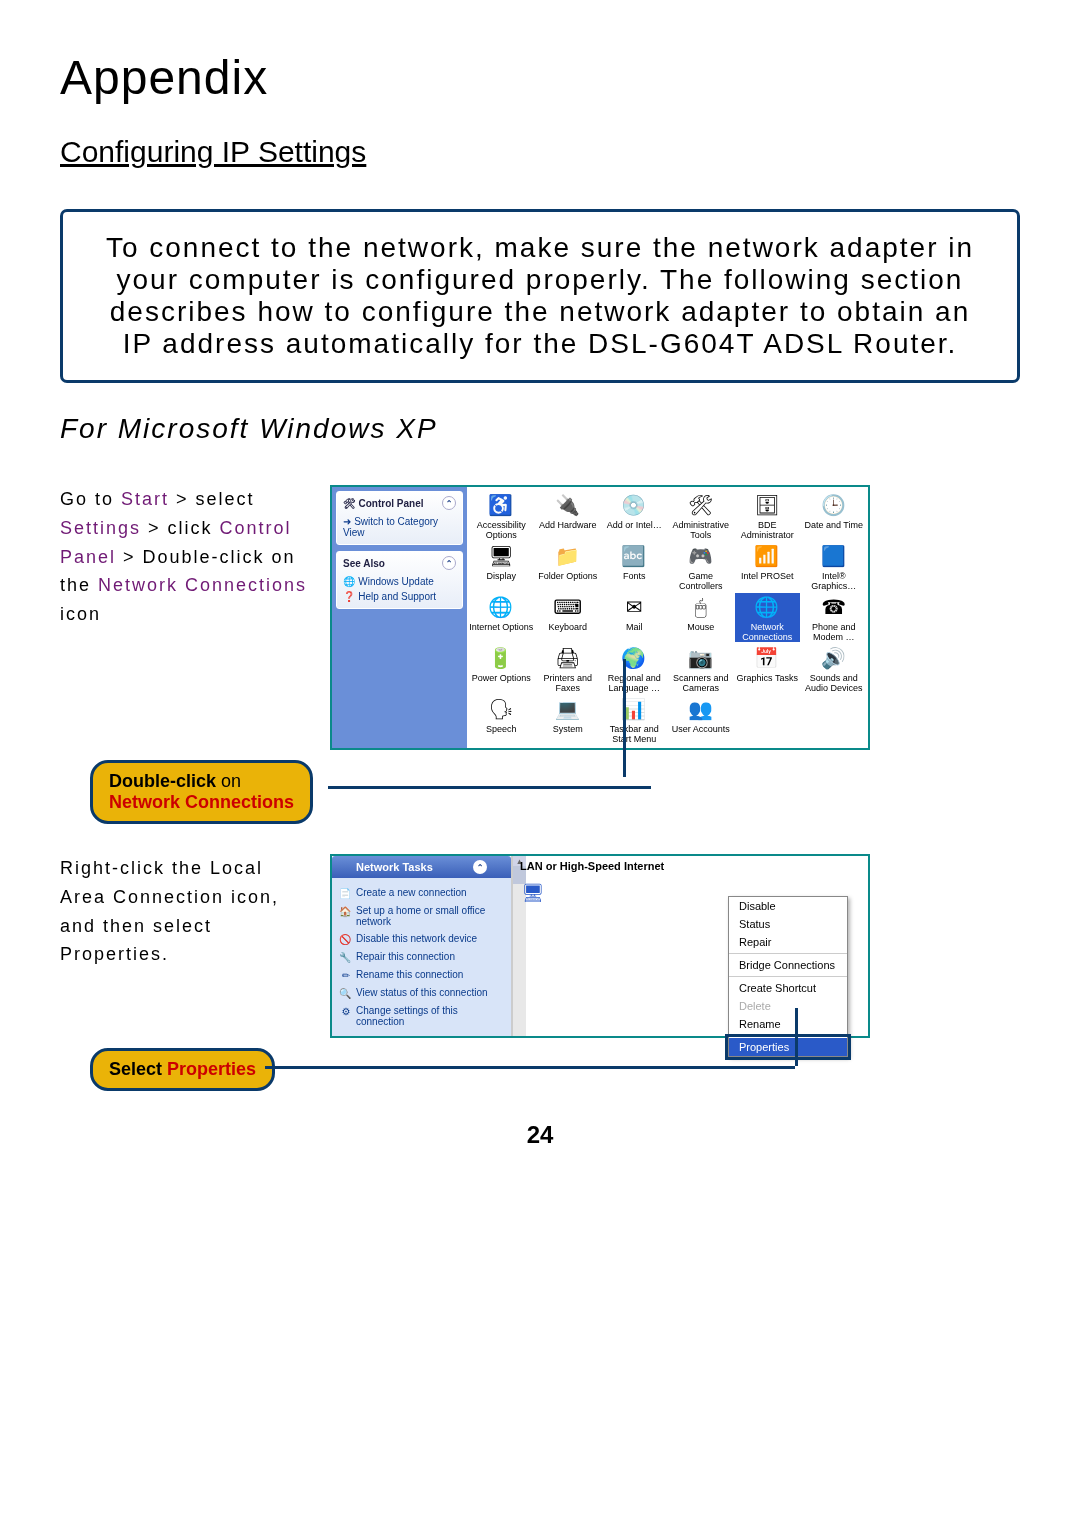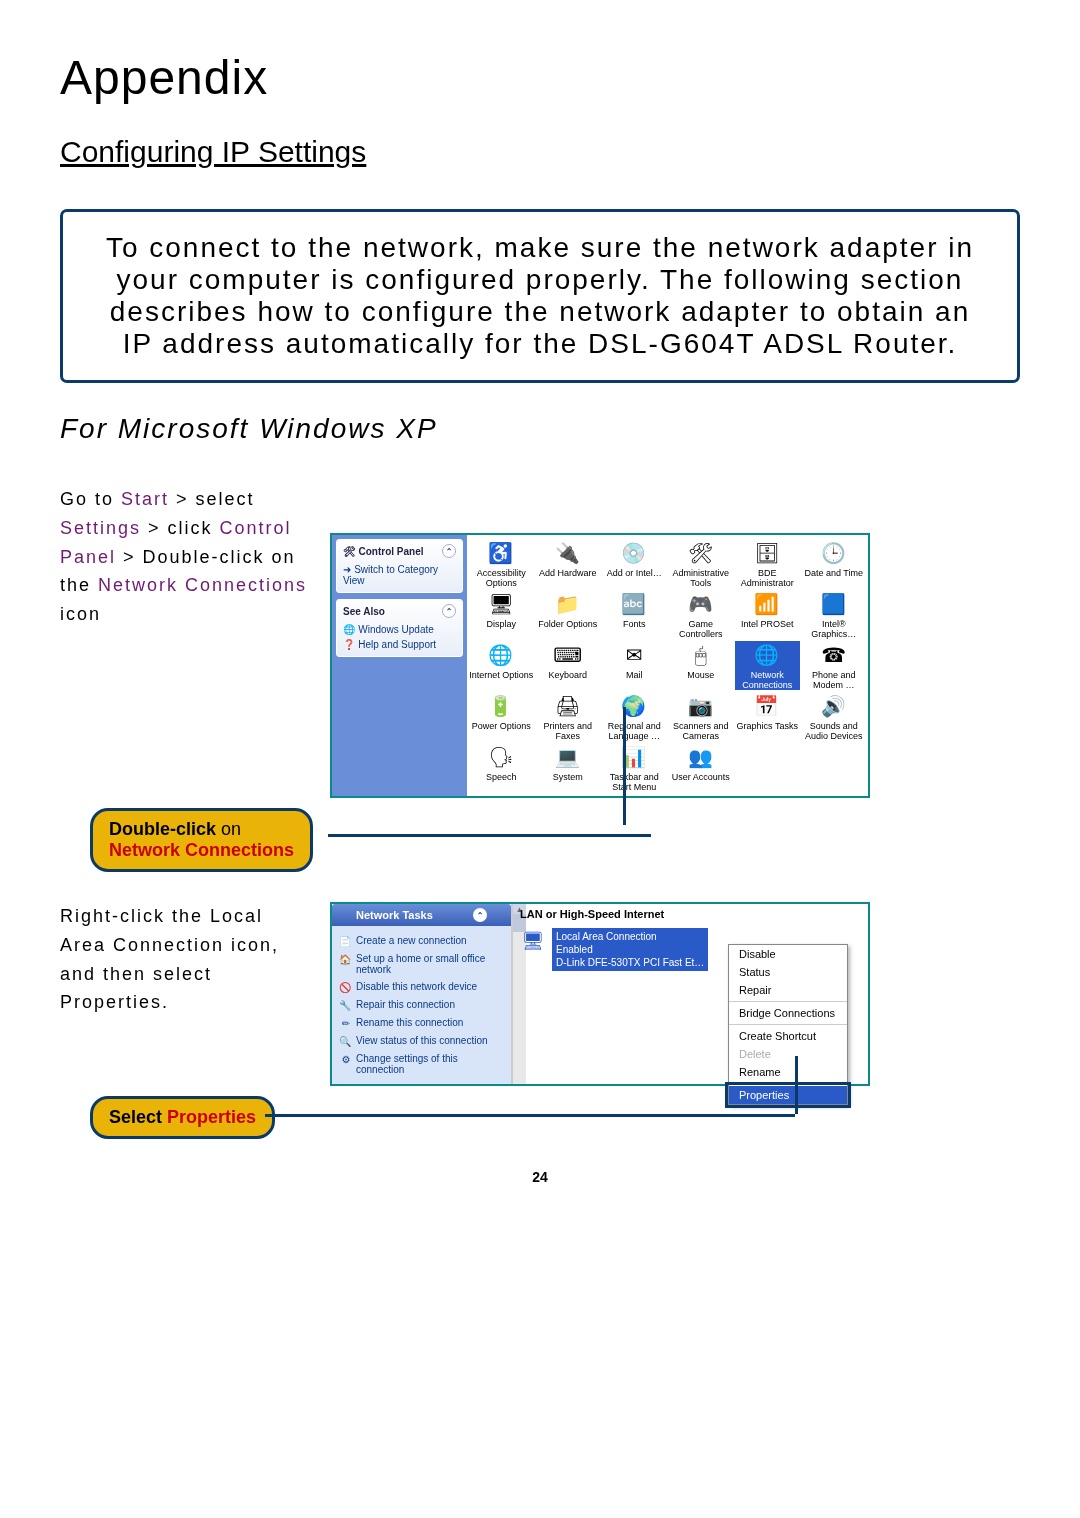--- a/index.html
+++ b/index.html
@@ -44,21 +44,21 @@
   }
   
   .shot {
     border: 2px solid #0a8a8a;
     background: #fff;
     width: 540px;
     font-size: 11px;
     position: relative;
   }
   
-  .shot1 { display: flex; margin-top: 48px; }
+  .shot1 { display: flex; }
   .shot1 .side {
     width: 135px;
     background: #6a8fd8;
     padding: 4px;
   }
   .side-panel {
     background: linear-gradient(#fff,#e8eef8);
     border: 1px solid #fff;
     border-radius: 3px;
     margin-bottom: 6px;
@@ -127,21 +127,21 @@
   .ctx-menu {
     position:absolute; right:20px; top:40px;
     background:#fff; border:1px solid #888;
     box-shadow:2px 2px 4px rgba(0,0,0,.3);
     font-size:11px; width:120px;
   }
   .ctx-menu div { padding:3px 10px; }
   .ctx-menu hr { margin:2px 0; border:none;border-top:1px solid #ccc;}
   .ctx-menu .dis { color:#aaa; }
   .ctx-menu .sel { background:#2a5ac8;color:#fff; outline:3px solid #0a3a6a; outline-offset:1px;}
-  .page-num { text-align:center; font-size:14px; font-weight:bold; margin-top:30px; }
+  .page-num { text-align:center; font-size:24px; font-weight:bold; margin-top:30px; }
 </style>
 </head>
 <body>
 
 <h1>Appendix</h1>
 <h2>Configuring IP Settings</h2>
 
 <div class="intro-box">To connect to the network, make sure the network adapter in your computer is configured properly. The following section describes how to configure the network adapter to obtain an IP address automatically for the DSL-G604T ADSL Router.</div>
 
 <h3>For Microsoft Windows XP</h3>
@@ -333,25 +333,20 @@
           <div>
             <span class="ti">⚙</span>
             <span>Change settings of this connection</span>
           </div>
         </div>
     </div>
     <div class="main">
       <div class="lan-hdr">LAN or High-Speed Internet</div>
       <div class="conn-item">
         <div class="ic">🖥</div>
-        <div class="conn-text">
-          <div>Local Area Connection</div>
-          <div>Enabled</div>
-          <div>D-Link DFE-530TX PCI Fast Et…</div>
-        </div>
       </div>
       <div class="ctx-menu" id="ctx">
           <div class="">Disable</div>
           <div class="">Status</div>
           <div class="">Repair</div>
           <hr>
           <div class="">Bridge Connections</div>
           <hr>
           <div class="">Create Shortcut</div>
           <div class="dis">Delete</div>

